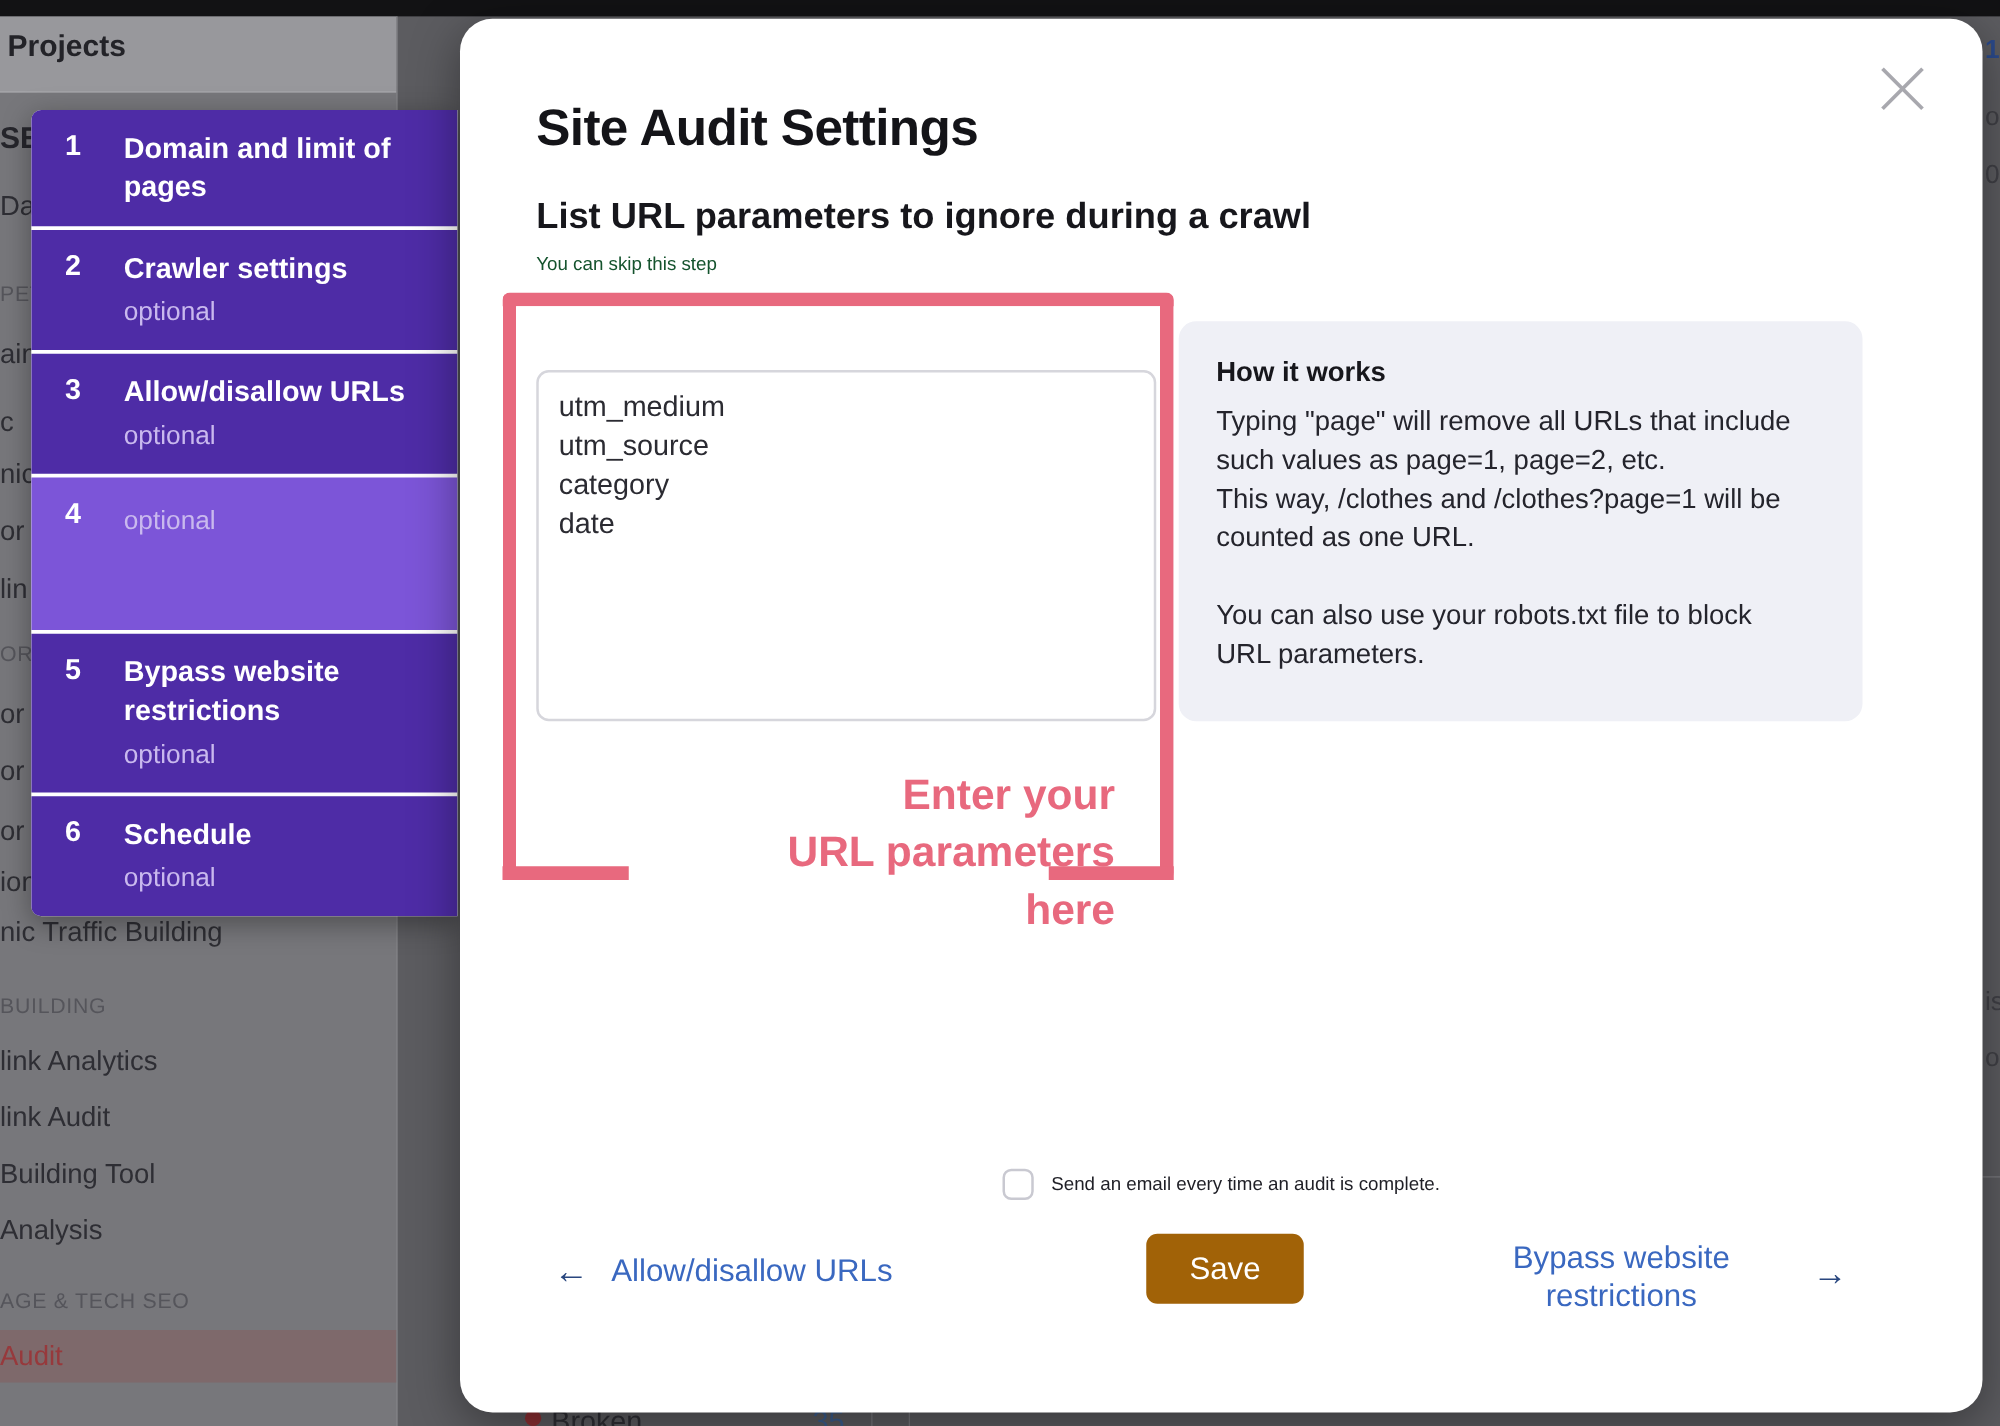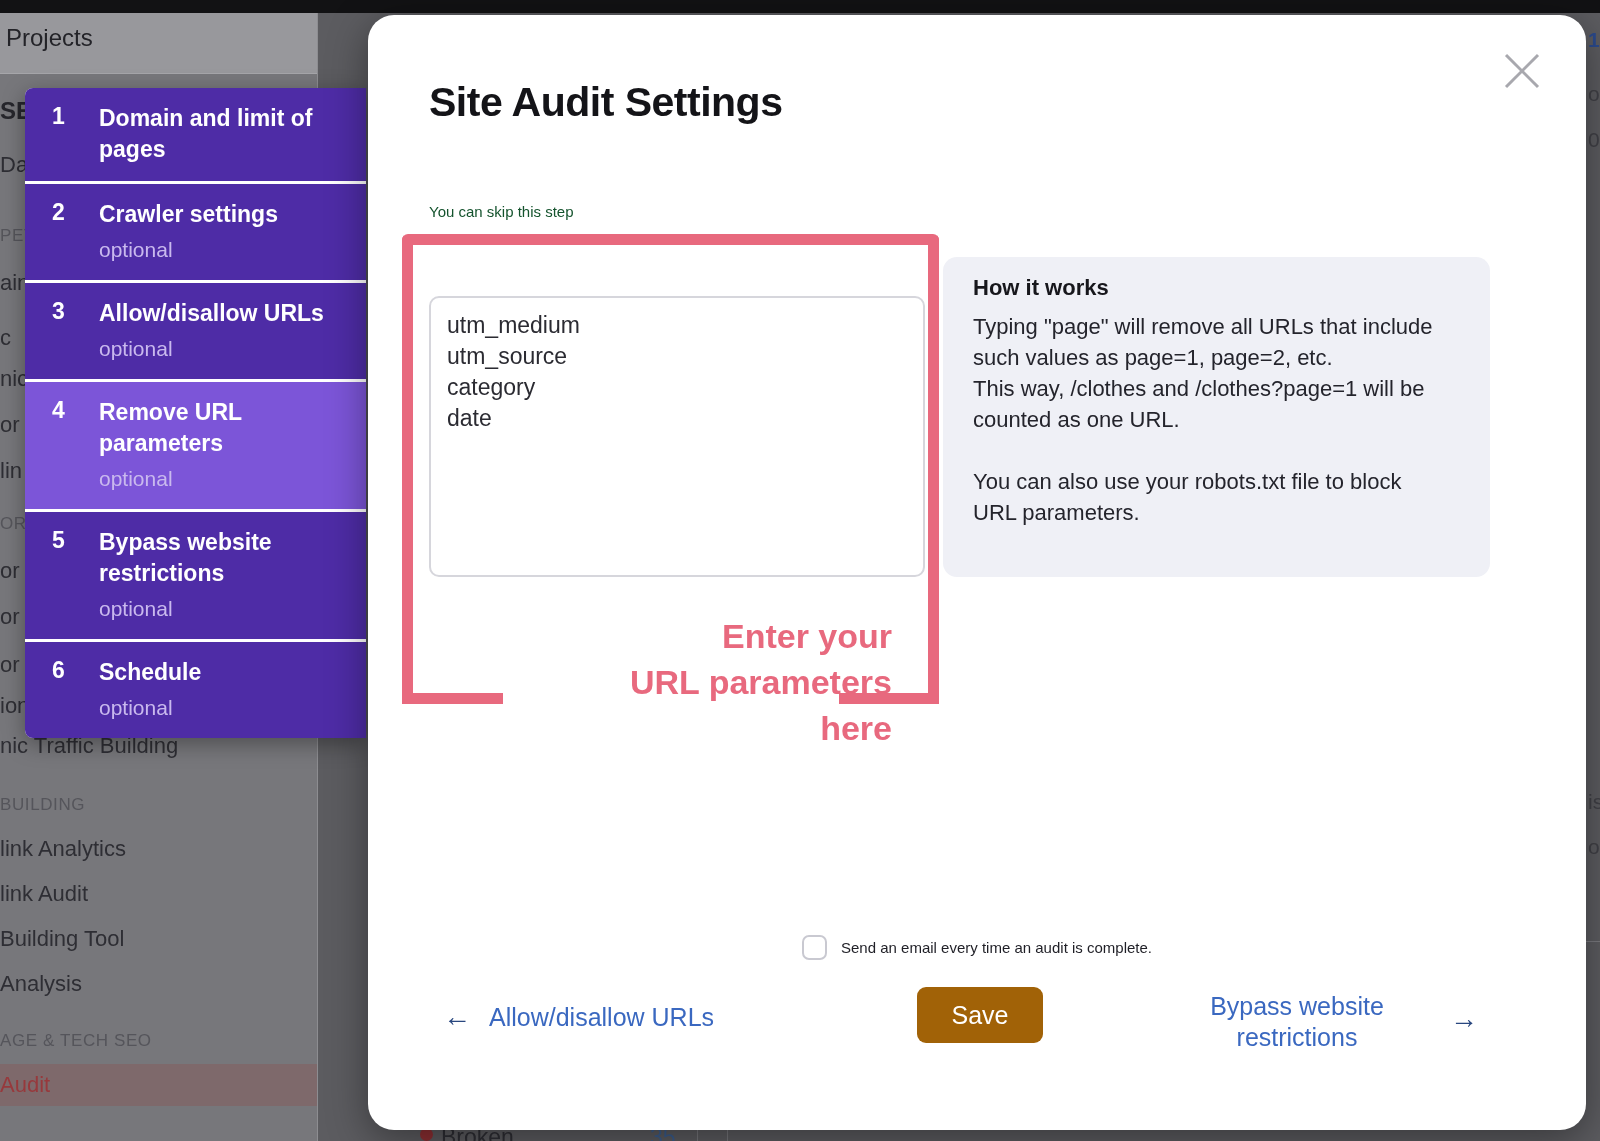--- a/index.html
+++ b/index.html
@@ -5,21 +5,21 @@
   html,body{margin:0;padding:0;background:#333;}
   .stage{position:relative;width:1600px;height:1141px;overflow:hidden;
          font-family:"Liberation Sans","DejaVu Sans",sans-serif;}
 
   
   .bg-content{position:absolute;left:317px;top:13px;right:0;bottom:0;background:#5c5c60;}
   .bg-sidebar{position:absolute;left:0;top:13px;width:317px;bottom:0;background:#77777b;}
   .bg-sidebar-header{position:absolute;left:0;top:13px;width:317px;height:60px;background:#98989c;border-bottom:1px solid #a6a6aa;}
   .bg-topbar{position:absolute;left:0;top:0;width:1600px;height:13px;background:#121214;}
   .bg-vdivider{position:absolute;left:317px;top:13px;width:1px;bottom:0;background:#8d8d91;}
-  .projects-label{position:absolute;left:6px;top:24px;font-size:24px;font-weight:400;color:#232328;}
+  .projects-label{position:absolute;left:6px;top:24px;font-size:24px;font-weight:700;color:#232328;}
   .frag{position:absolute;left:0;font-size:22px;color:#2e2e34;white-space:nowrap;}
   .frag-bold{font-weight:700;font-size:24px;color:#26262c;}
   .frag-header{font-size:17px;color:#55555b;letter-spacing:.6px;}
   .frag-red{color:#97393c;}
   .audit-row{position:absolute;left:0;top:1064px;width:317px;height:42px;background:#7e696b;}
   .bg-bottom-dot{position:absolute;left:420px;top:1128px;width:13px;height:13px;border-radius:50%;background:#8f2f33;}
   .bg-bottom-label{position:absolute;left:441px;top:1124px;font-size:23px;color:#2e2e34;}
   .bg-bottom-value{position:absolute;left:650px;top:1124px;font-size:23px;color:#3c5e8e;}
   .bg-cell-line{position:absolute;top:1128px;width:1px;height:13px;background:#77777c;}
   .right-frag{position:absolute;left:1588px;font-size:21px;color:#404046;white-space:nowrap;}
@@ -57,21 +57,21 @@
   .pink-stub.left{left:34px;width:101px;}
   .pink-stub.right{left:471px;width:100px;}
   .param-label{position:absolute;left:61px;top:240px;font-size:22px;color:#3c3c45;}
   .param-textarea{position:absolute;left:61px;top:281px;width:496px;height:281px;box-sizing:border-box;
                   border:2px solid #d6d6dc;border-radius:10px;padding:12px 16px;resize:none;
                   font-family:"Liberation Sans","DejaVu Sans",sans-serif;font-size:23px;line-height:31px;color:#2b2b32;outline:none;}
   .annotation{position:absolute;left:84px;top:598px;width:440px;text-align:right;
               font-size:34px;font-weight:700;color:#e8697e;line-height:46px;white-space:pre-line;}
 
   .how-box{position:absolute;left:575px;top:242px;width:547px;height:320px;box-sizing:border-box;
-           background:#eff0f6;border-radius:14px;padding:18px 30px;}
+           background:#eff0f6;border-radius:14px;padding:28px 30px;}
   .how-title{font-size:22px;font-weight:700;color:#17171c;}
   .how-body{margin-top:10px;font-size:22px;line-height:31px;color:#24242c;white-space:pre-line;}
 
   .checkbox-row{position:absolute;left:0;top:920px;width:100%;display:flex;justify-content:center;
                 align-items:center;gap:14px;}
   .checkbox{width:25px;height:25px;box-sizing:border-box;border:2px solid #c9c9d1;border-radius:7px;background:#fff;cursor:pointer;}
   .checkbox-label{font-size:15px;color:#1f1f26;}
 
   .back-link{position:absolute;left:75px;top:986px;display:flex;align-items:center;gap:18px;cursor:pointer;}
   .arrow{font-size:28px;color:#29477f;}
@@ -148,21 +148,20 @@
     <div class="step">
       <div class="step-num">3</div>
       <div class="step-body">
         <div class="step-title">Allow/disallow URLs</div>
         <div class="step-opt">optional</div>
       </div>
     </div>
     <div class="step active">
       <div class="step-num">4</div>
       <div class="step-body">
-        <div class="step-title">Remove URL parameters</div>
         <div class="step-opt">optional</div>
       </div>
     </div>
     <div class="step">
       <div class="step-num">5</div>
       <div class="step-body">
         <div class="step-title">Bypass website restrictions</div>
         <div class="step-opt">optional</div>
       </div>
     </div>
@@ -177,20 +176,21 @@
 
   <div class="modal">
     <div class="close-btn">
       <svg width="48" height="48" viewBox="0 0 48 48">
           <line x1="8" y1="8" x2="40" y2="40" stroke="#a8a8ae" stroke-width="3"></line>
           <line x1="40" y1="8" x2="8" y2="40" stroke="#a8a8ae" stroke-width="3"></line>
         </svg>
     </div>
 
     <div class="modal-title">Site Audit Settings</div>
+    <div class="modal-heading">List URL parameters to ignore during a crawl</div>
     <div class="modal-sub">You can skip this step</div>
 
     <div class="pink-box"></div>
     <div class="pink-stub left"></div>
     <div class="pink-stub right"></div>
 
     <textarea class="param-textarea" spellcheck="false" style="">utm_medium
 utm_source
 category
 date</textarea>

